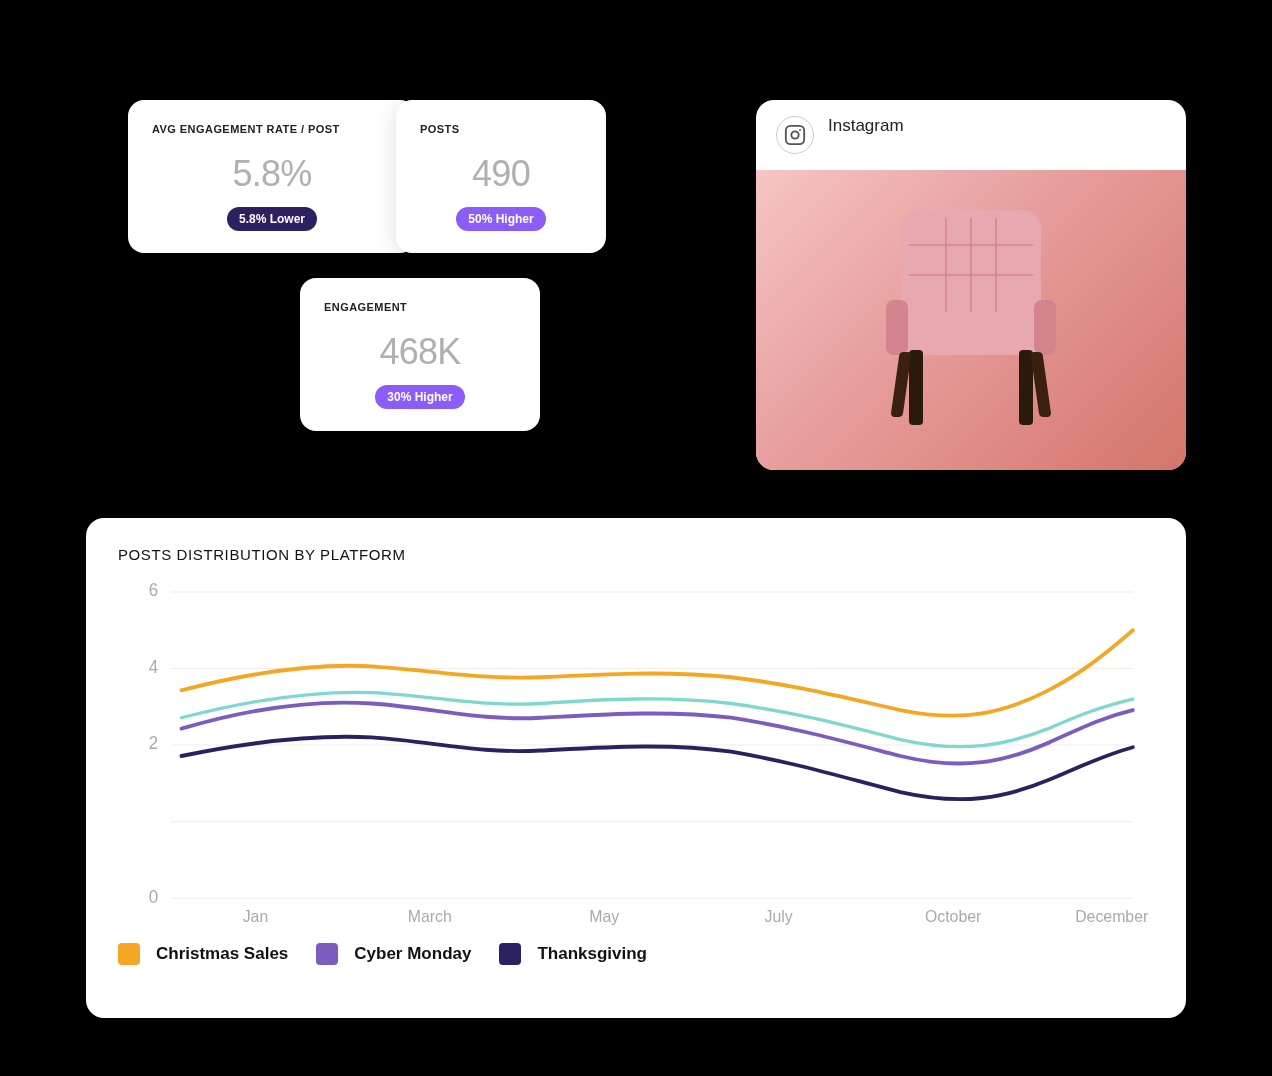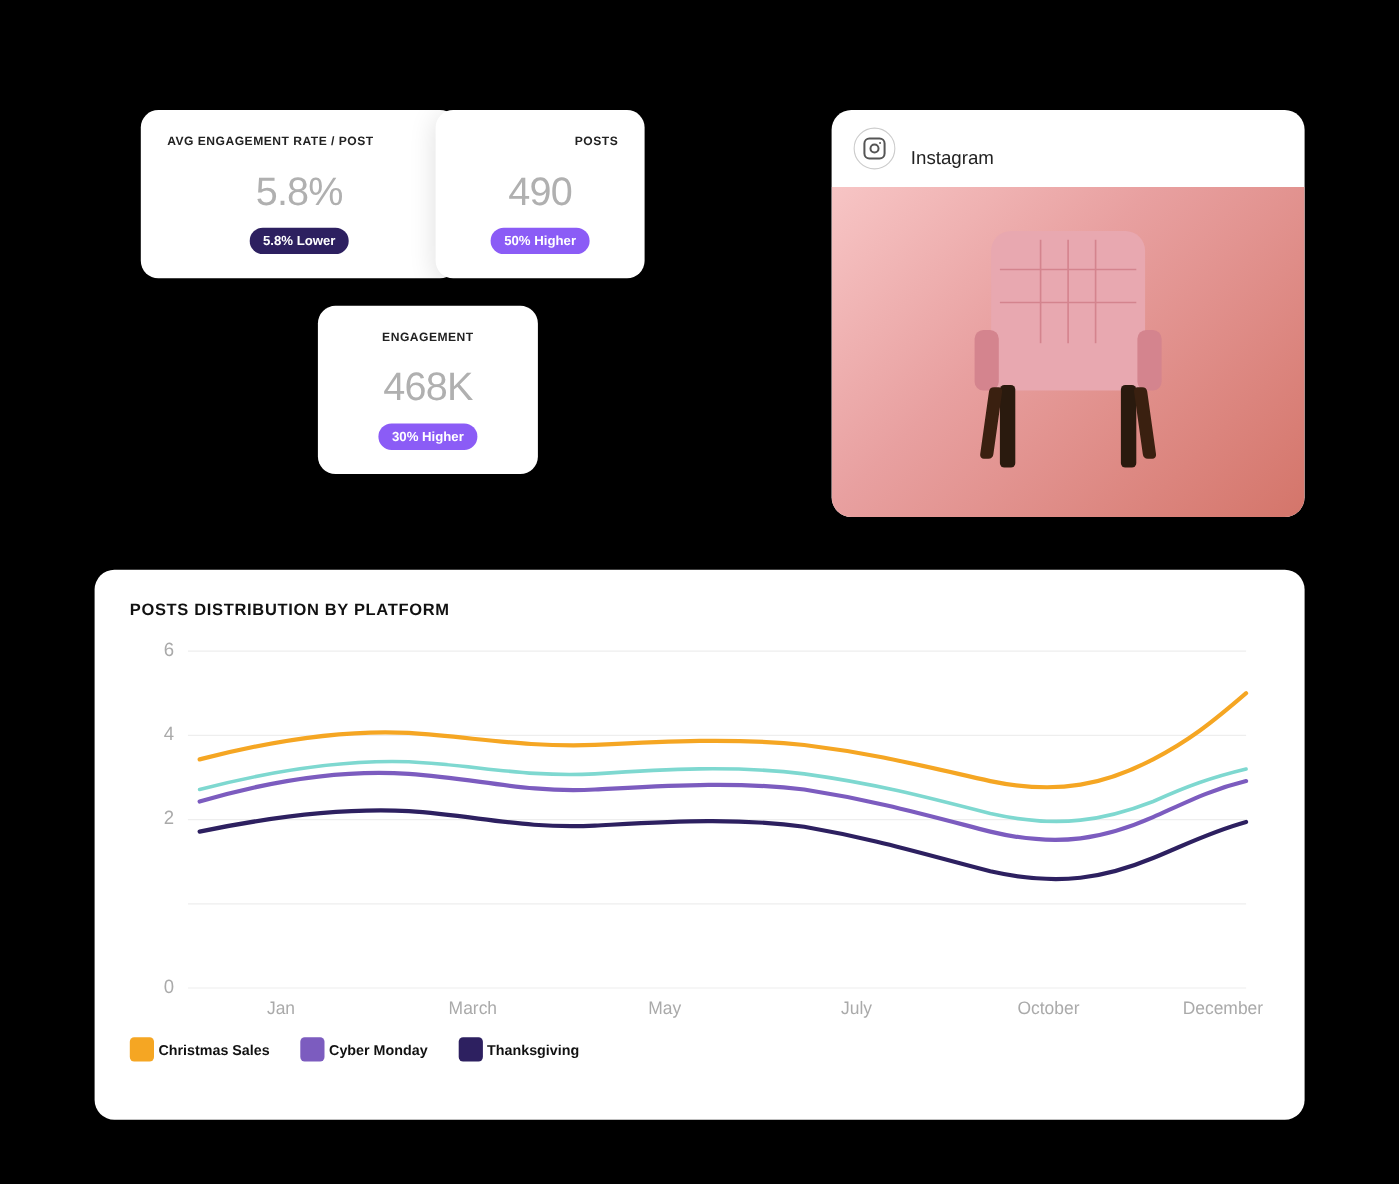--- a/index.html
+++ b/index.html
@@ -69,46 +69,44 @@
     .card-avg-engagement {
       left: 42px;
       top: 42px;
       width: 288px;
     }
 
     
     .card-posts {
       left: 310px;
       top: 42px;
-      width: 190px;
-      text-align: right;
+      width: 210px;
     }
 
     
     .card-engagement {
-      left: 203px;
+      left: 214px;
       top: 220px;
-      width: 200px;
-      text-align: center;
+      width: 240px;
     }
 
     
     .instagram-card {
       position: absolute;
       top: 42px;
       right: 0;
       width: 430px;
       background: #fff;
       border-radius: 18px;
       box-shadow: 0 4px 24px rgba(0,0,0,0.13);
       overflow: hidden;
     }
     .instagram-header {
       display: flex;
-      align-items: flex-end;
+      align-items: flex-start;
       gap: 14px;
       padding: 16px 20px;
     }
     .instagram-icon {
       width: 38px;
       height: 38px;
       border-radius: 50%;
       border: 1.5px solid #ccc;
       display: flex;
       align-items: center;
@@ -144,42 +142,42 @@
       left: 0;
       right: 0;
       background: #fff;
       border-radius: 18px;
       box-shadow: 0 4px 24px rgba(0,0,0,0.13);
       padding: 28px 32px 24px;
       height: 500px;
     }
     .chart-title {
       font-size: 15px;
-      font-weight: 700;
+      font-weight: 400;
       color: #111;
       letter-spacing: 0.04em;
       text-transform: uppercase;
       margin-bottom: 18px;
     }
     .chart-area {
       position: relative;
       width: 100%;
       height: 350px;
     }
     .chart-legend {
       display: flex;
       gap: 28px;
       margin-top: 12px;
       align-items: center;
     }
     .legend-item {
       display: flex;
       align-items: center;
-      gap: 4px;
-      font-size: 13px;
+      gap: 16px;
+      font-size: 17px;
       font-weight: 700;
       color: #111;
     }
     .legend-dot {
       width: 22px;
       height: 22px;
       border-radius: 4px;
     }
   </style>
 </head>

